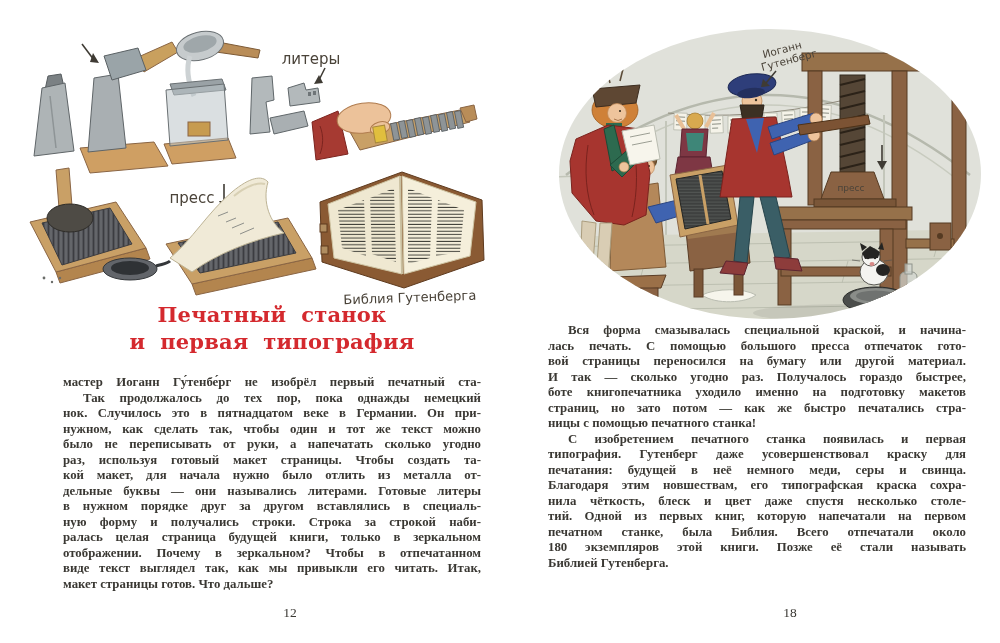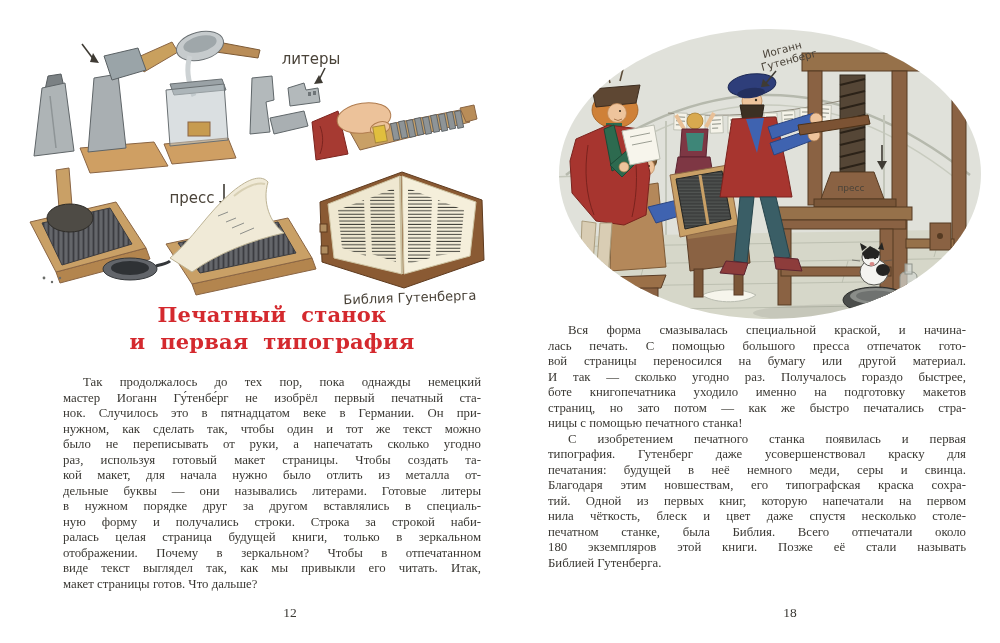--- a/index.html
+++ b/index.html
@@ -3,21 +3,21 @@
 <meta charset="utf-8">
 <style>
   html,body{margin:0;padding:0;background:#ffffff;}
   .spread{position:relative;width:1000px;height:643px;background:#ffffff;overflow:hidden;
           font-family:"Liberation Serif",serif;color:#3a3833;margin-top:20px;}
   .abs{position:absolute;}
   .heading{width:418px;left:63px;top:281px;text-align:center;
            font-family:"DejaVu Serif",serif;font-weight:bold;font-size:21px;line-height:27px;
            color:#d4292e;word-spacing:0.35em;letter-spacing:0.2px;}
   .bodytext{width:418px;font-size:12.8px;line-height:15.5px;color:#3a3833;}
-  .bodytext .tl{text-align:justify;text-align-last:justify;white-space:nowrap;}
+  .bodytext .tl{text-align:justify;text-align-last:justify;white-space:nowrap;font-weight:bold;}
   .bodytext .tl.last{text-align-last:left;white-space:normal;}
   .bodytext .tl.first{text-indent:20px;}
   .pagenum{width:500px;top:585px;text-align:center;font-size:13.5px;color:#3a3833;padding-left:40px;}
   .handlbl{font-family:"DejaVu Sans",sans-serif;fill:#4a4339;}
   svg{display:block;}
 </style>
 </head>
 <body>
 
 <div class="spread">
@@ -341,22 +341,22 @@
       <polygon points="215,54 222,61 213,62" fill="#3f3b34"></polygon>
     </g>
   </svg>
 
   <div class="abs heading">
     <div>Печатный станок</div>
     <div>и первая типография</div>
   </div>
 
   <div class="abs bodytext" style="left:63px;top:355px;">
+      <div class="tl">мастер Иоганн Гу́тенбе́рг не изобрёл первый печатный ста-</div>
       <div class="tl first">Так продолжалось до тех пор, пока однажды немецкий</div>
-      <div class="tl">мастер Иоганн Гу́тенбе́рг не изобрёл первый печатный ста-</div>
       <div class="tl">нок. Случилось это в пятнадцатом веке в Германии. Он при-</div>
       <div class="tl">нужном, как сделать так, чтобы один и тот же текст можно</div>
       <div class="tl">было не переписывать от руки, а напечатать сколько угодно</div>
       <div class="tl">раз, используя готовый макет страницы. Чтобы создать та-</div>
       <div class="tl">кой макет, для начала нужно было отлить из металла от-</div>
       <div class="tl">дельные буквы — они назывались литерами. Готовые литеры</div>
       <div class="tl">в нужном порядке друг за другом вставлялись в специаль-</div>
       <div class="tl">ную форму и получались строки. Строка за строкой наби-</div>
       <div class="tl">ралась целая страница будущей книги, только в зеркальном</div>
       <div class="tl">отображении. Почему в зеркальном? Чтобы в отпечатанном</div>
@@ -374,22 +374,22 @@
         <div class="tl">И так — сколько угодно раз. Получалось гораздо быстрее,</div>
         <div class="tl">боте книгопечатника уходило именно на подготовку макетов</div>
         <div class="tl">страниц, но зато потом — как же быстро печатались стра-</div>
         <div class="tl last">ницы с помощью печатного станка!</div>
       </div>
     <div>
         <div class="tl first">С изобретением печатного станка появилась и первая</div>
         <div class="tl">типография. Гутенберг даже усовершенствовал краску для</div>
         <div class="tl">печатания: будущей в неё немного меди, серы и свинца.</div>
         <div class="tl">Благодаря этим новшествам, его типографская краска сохра-</div>
+        <div class="tl">нила чёткость, блеск и цвет даже спустя несколько столе-</div>
         <div class="tl">тий. Одной из первых книг, которую напечатали на первом</div>
-        <div class="tl">нила чёткость, блеск и цвет даже спустя несколько столе-</div>
         <div class="tl">печатном станке, была Библия. Всего отпечатали около</div>
         <div class="tl">180 экземпляров этой книги. Позже её стали называть</div>
         <div class="tl last">Библией Гутенберга.</div>
       </div>
   </div>
 
   <div class="abs pagenum" style="left:500px;">18</div>
 
 </div>
 

